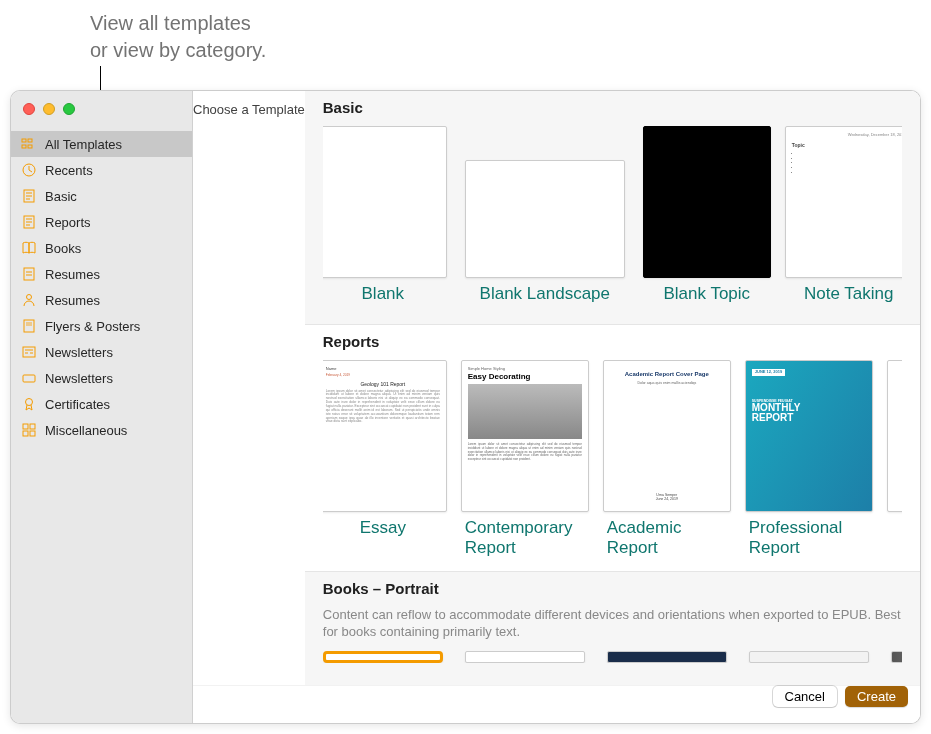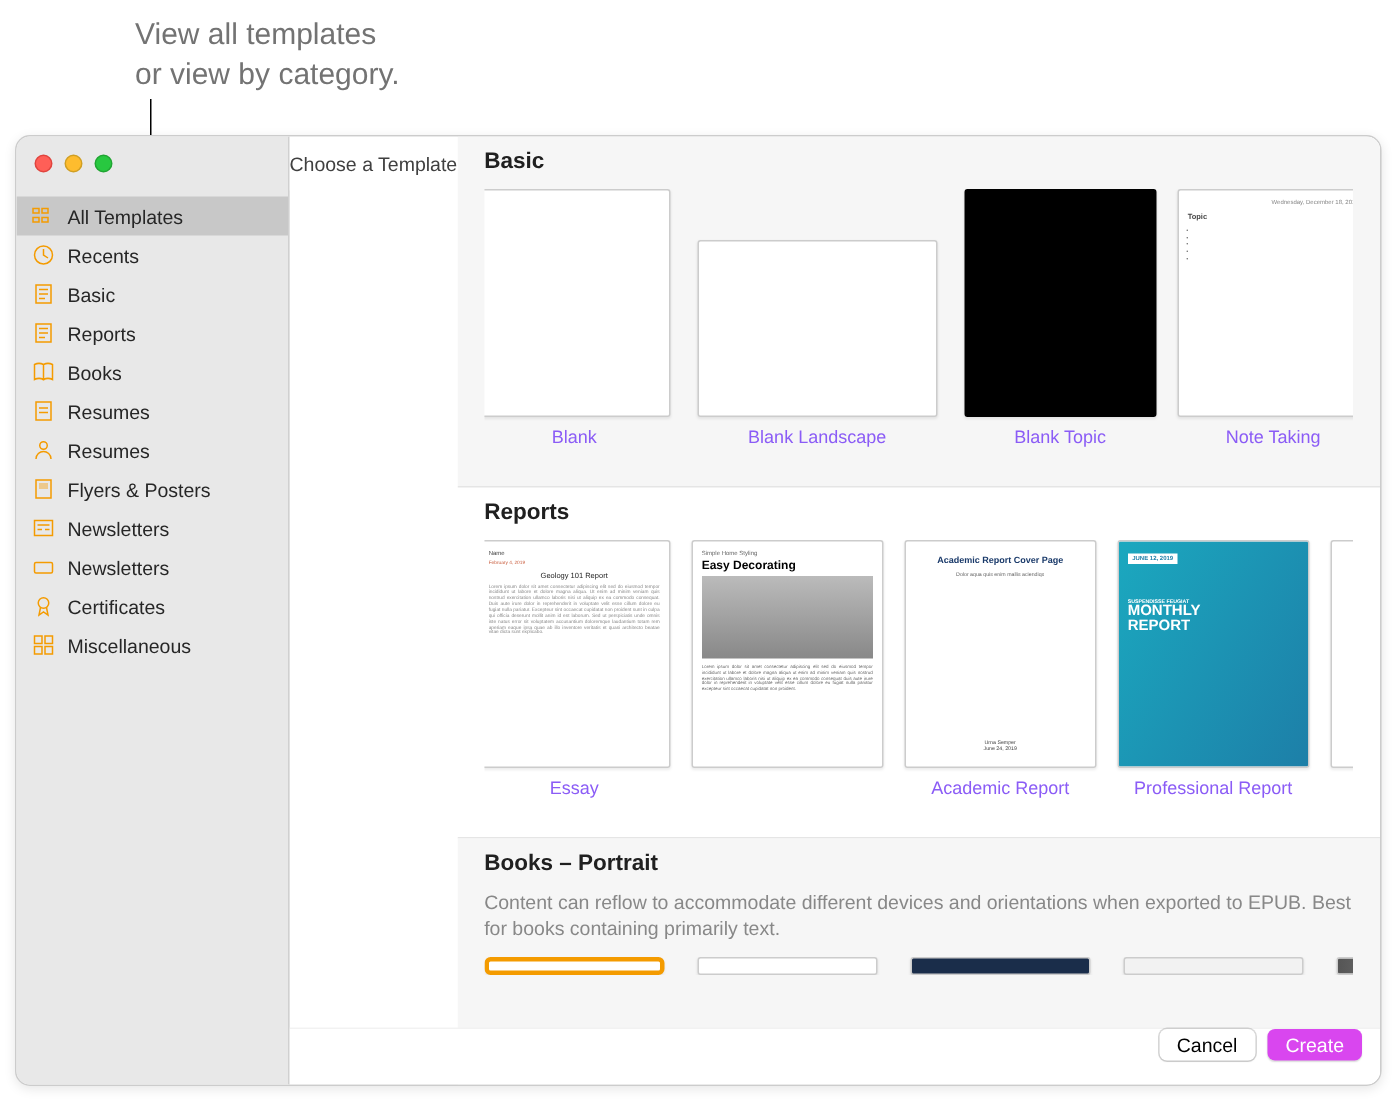--- a/index.html
+++ b/index.html
@@ -145,23 +145,23 @@
     border-radius: 2px;
     box-shadow: 0 1px 2px rgba(0,0,0,0.08);
     overflow: hidden;
     font-size: 3px;
     color: #888;
     line-height: 1.2;
   }
   .template.wide .thumb { width:160px; height:118px; }
   .tlabel {
     margin-top: 6px;
-    font-size: 12px;
-    color: #8b5cf6;
-    text-align: center;
+    font-size: 17px;
+    color: #0f766e;
+    text-align: left;
     line-height: 1.2;
     min-height: 28px;
   }
   .divider { height:1px; background:#e5e5e5; }
   .selected-thumb { border:3px solid #f49b00; border-radius:4px; }
   
   .bottombar {
     position: absolute;
     bottom: 0; left: 0; right: 0;
     height: 38px;
@@ -176,21 +176,21 @@
   .btn {
     font-size: 13px;
     padding: 3px 12px;
     border-radius: 5px;
     border: none;
     cursor: pointer;
     background: #fff;
     box-shadow: 0 0 0 1px rgba(0,0,0,0.15), 0 1px 1px rgba(0,0,0,0.08);
   }
   .btn.primary {
-    background: #d946ef;
+    background: #a16207;
     color: #fff;
     box-shadow: 0 1px 1px rgba(0,0,0,0.15);
   }
   
   .thumb-note { padding:6px; font-size:4px; color:#444;}
   .thumb-note .date{ text-align:right; color:#888; margin-bottom:4px;}
   .thumb-note .title{ font-weight:bold; font-size:5px; margin-bottom:3px;}
   .thumb-note ul{ list-style:disc; padding-left:8px; color:#666;}
   .thumb-essay { padding:6px; font-size:3.2px; color:#888;}
   .thumb-essay .t1{font-size:4px; color:#444;}
@@ -409,20 +409,21 @@
           </div>
           <div class="template">
             <div class="thumb">
               <div class="thumb-contemp">
                 <div class="h1">Simple Home Styling</div>
                 <div class="h2">Easy Decorating</div>
                 <div class="img"></div>
                 <div style="font-size:3px;text-align:justify;">Lorem ipsum dolor sit amet consectetur adipiscing elit sed do eiusmod tempor incididunt ut labore et dolore magna aliqua ut enim ad minim veniam quis nostrud exercitation ullamco laboris nisi ut aliquip ex ea commodo consequat duis aute irure dolor in reprehenderit in voluptate velit esse cillum dolore eu fugiat nulla pariatur excepteur sint occaecat cupidatat non proident.</div>
               </div>
             </div>
+            <div class="tlabel">Contemporary Report</div>
           </div>
           <div class="template">
             <div class="thumb">
               <div class="thumb-acad" style="height:100%;">
                 <div class="h">Academic Report Cover Page</div>
                 <div class="s">Dolor aqua quis enim mallis aciendiqs</div>
                 <div class="bot">Urna Semper<br>June 24, 2019</div>
               </div>
             </div>
             <div class="tlabel">Academic Report</div>

